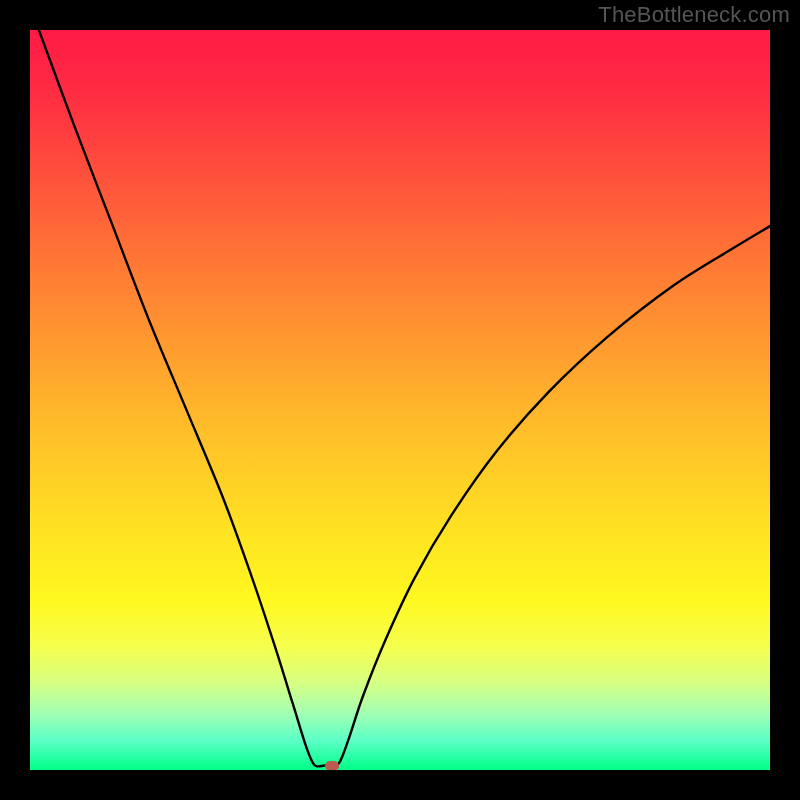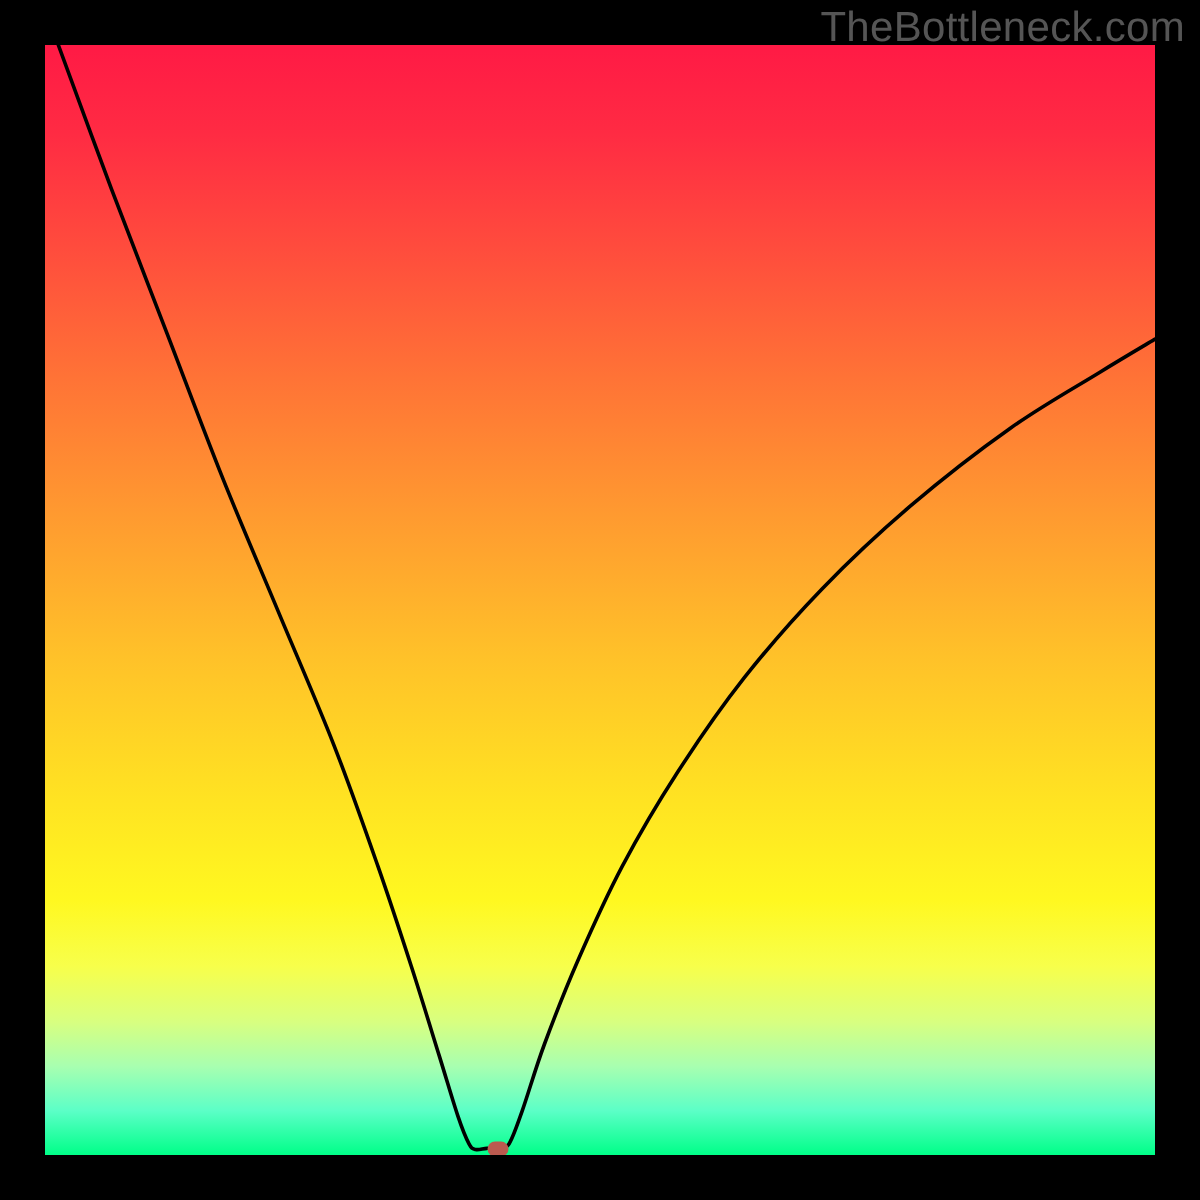--- a/index.html
+++ b/index.html
@@ -15,21 +15,21 @@
     position: relative;
     width: 800px;
     height: 800px;
     background: #000;
   }
   .watermark {
     position: absolute;
     top: 2px;
     right: 10px;
     color: #555;
-    font-size: 28px;
+    font-size: 22px;
     font-weight: 500;
     z-index: 30;
     letter-spacing: 0.2px;
   }
   .plot-area {
     position: absolute;
     left: 30px;
     top: 30px;
     width: 740px;
     height: 740px;

